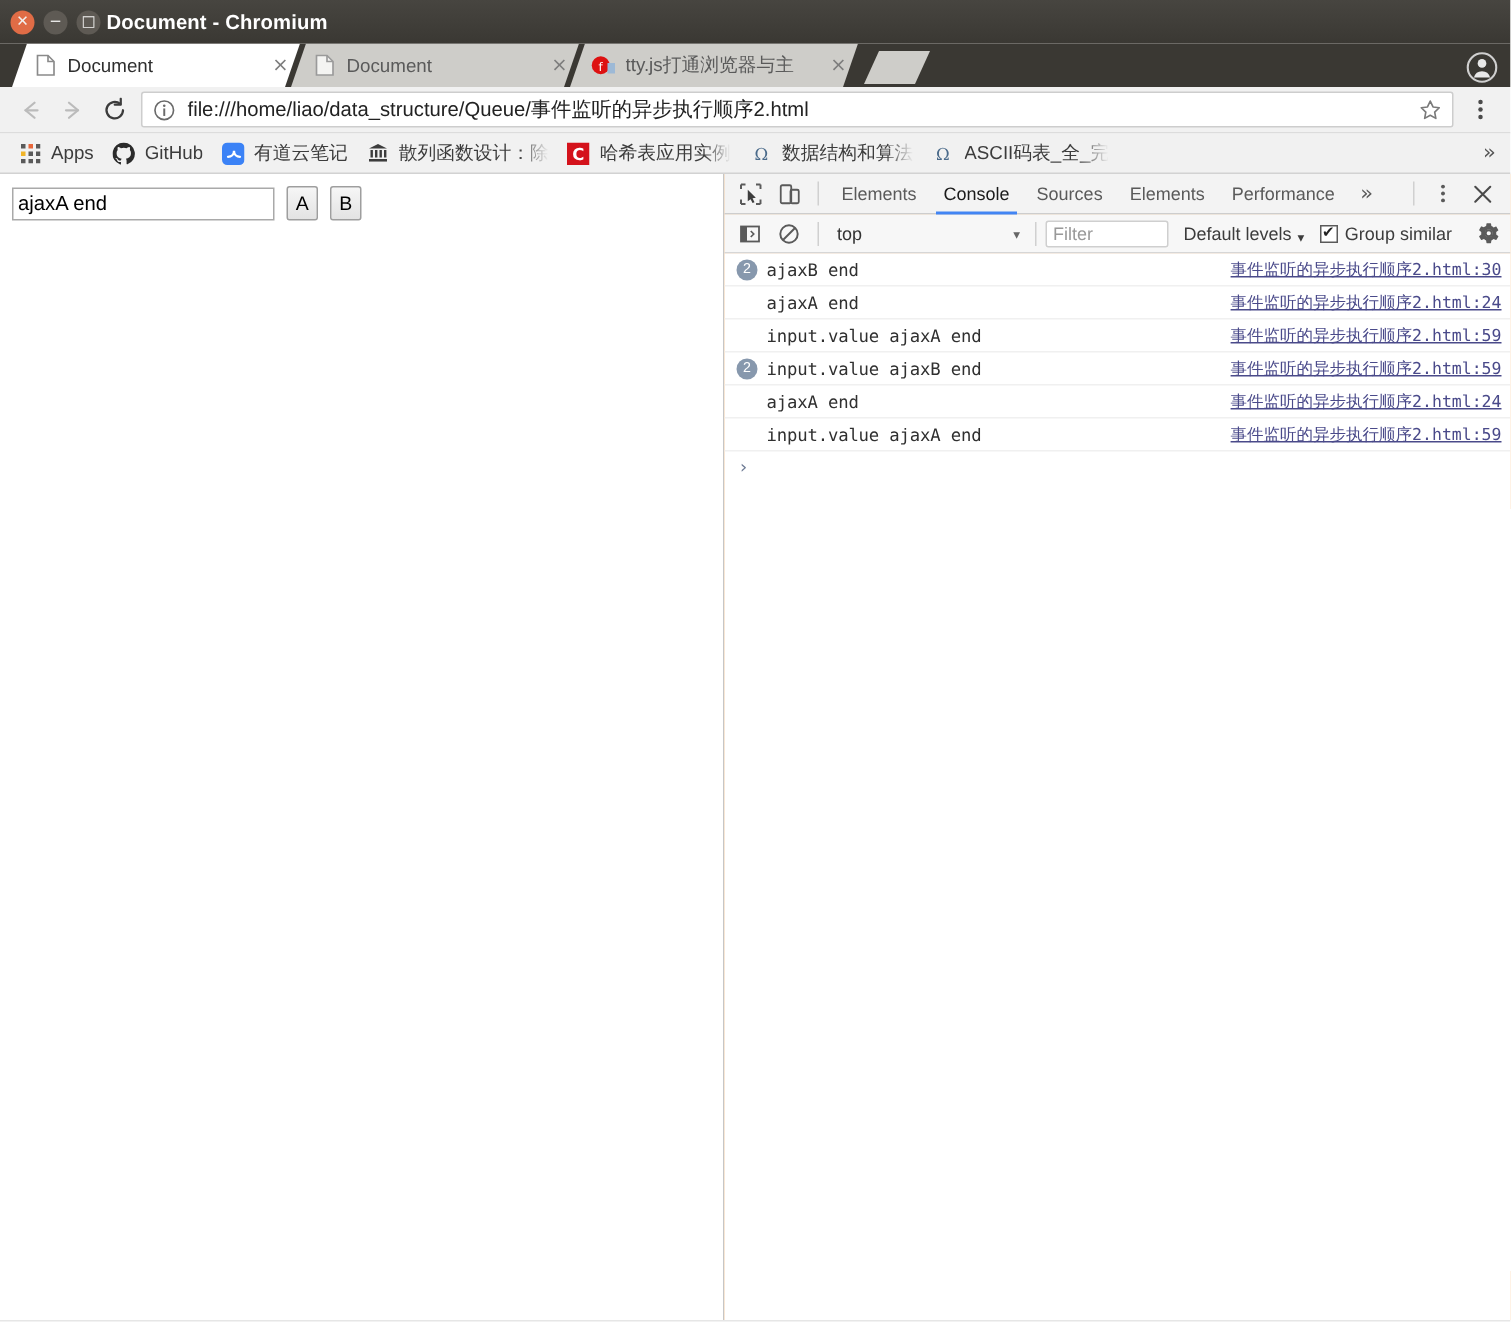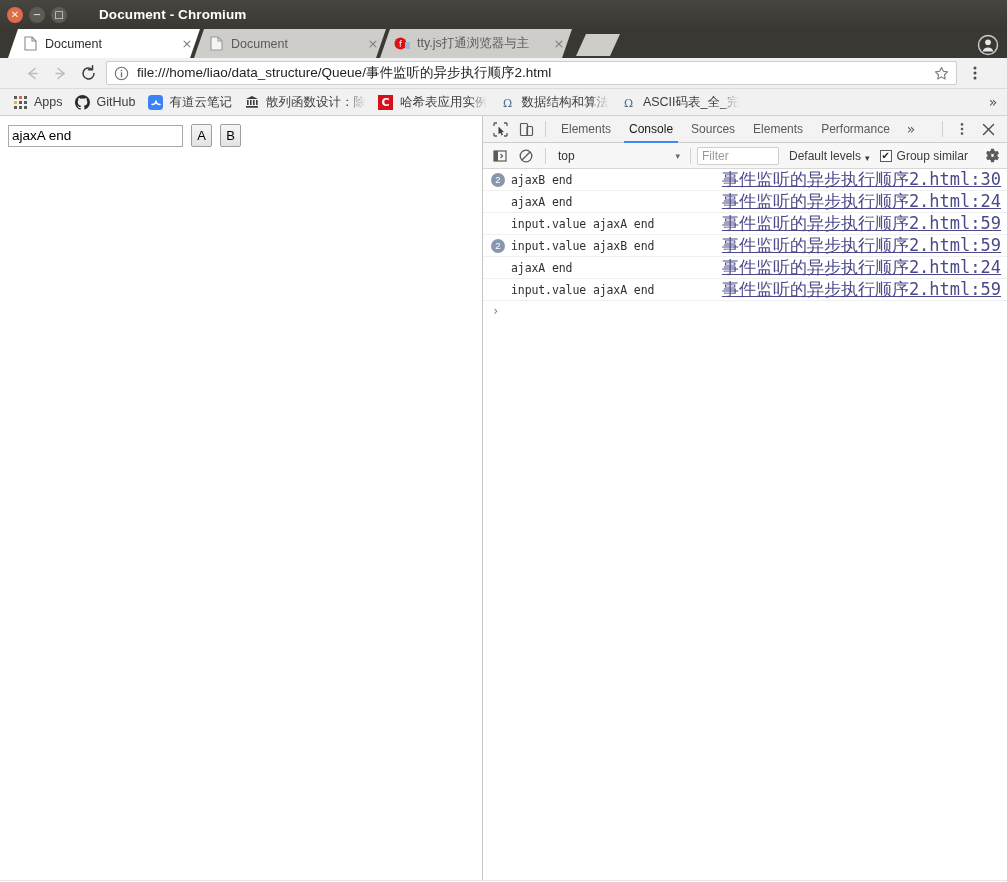--- a/index.html
+++ b/index.html
@@ -20,21 +20,21 @@
   .wbtn {
     width: 16px; height: 16px; border-radius: 50%;
     display: flex; align-items: center; justify-content: center;
     font-size: 10px; color: #f2f1f0; line-height: 1;
     font-family: "DejaVu Sans", sans-serif;
   }
   .wbtn.close { background: #e06c46; }
   .wbtn.min   { background: #5e5a54; }
   .wbtn.max   { background: #5e5a54; }
   #window-title {
-    margin-left: 32px; color: #ffffff;
+    margin-left: 4px; color: #ffffff;
     font-size: 13.5px; font-weight: bold;
     letter-spacing: 0.1px;
   }
 
   
   #tabstrip {
     height: 29px;
     background: #3a3833;
     display: flex; align-items: flex-end;
     position: relative;
@@ -84,21 +84,21 @@
     position: absolute; right: 8px; top: 5px;
     width: 22px; height: 22px;
   }
 
   
   #navbar {
     height: 31px;
     background: #f1f1f1;
     border-bottom: 1px solid #dcdcdc;
     display: flex; align-items: center;
-    padding: 0 18px;
+    padding: 0 6px;
   }
   .navicon {
     width: 28px; height: 28px;
     display: flex; align-items: center; justify-content: center;
     flex: 0 0 28px;
   }
   #omnibox {
     flex: 1 1 auto;
     height: 24px;
     margin: 0 4px;
@@ -282,21 +282,21 @@
     margin-right: 6px;
     font-family: "Liberation Sans", sans-serif;
   }
   .log-row .badge-space { flex: 0 0 14px; margin-right: 6px; }
   .log-row .msg { flex: 1 1 auto; white-space: nowrap; overflow: hidden; letter-spacing: -0.1px; }
   .log-row .src {
     flex: 0 0 auto;
     color: #4a4a8a;
     text-decoration: underline;
     font-family: "DejaVu Sans Mono", monospace;
-    font-size: 17px;
+    font-size: 11px;
   }
   #prompt-row {
     height: 20px; display: flex; align-items: center;
     padding-left: 9px;
     color: #6e7b94; font-size: 12px;
     font-family: "DejaVu Sans Mono", monospace;
   }
   #statusbar {
     height: 28px;
     background: #ffffff;

